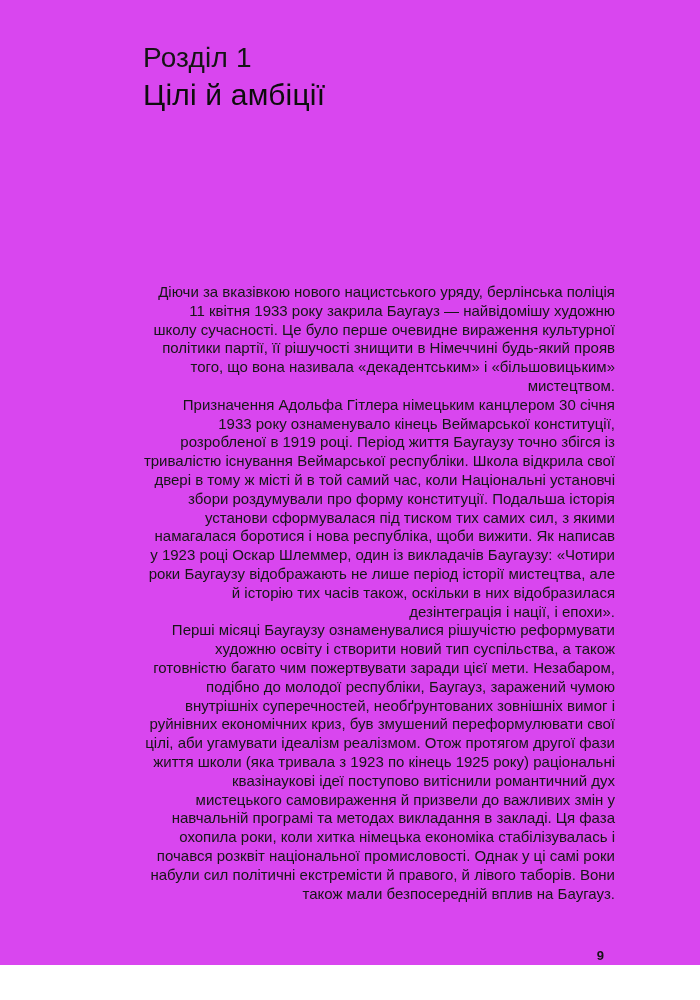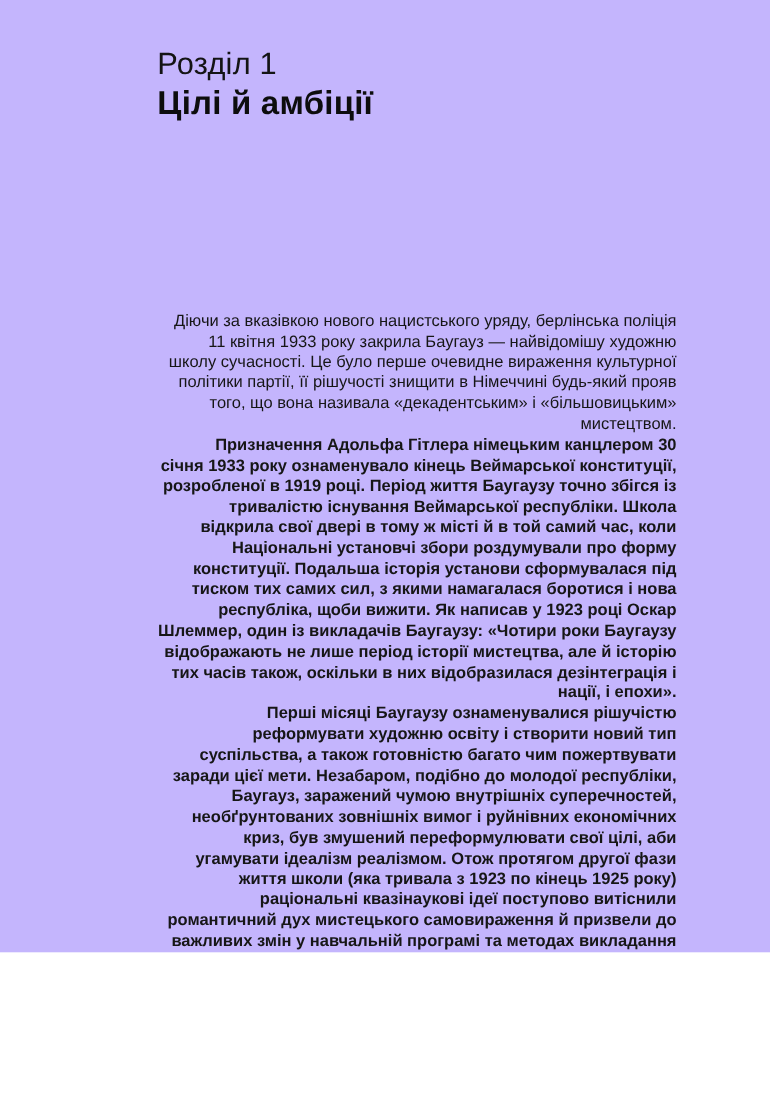--- a/index.html
+++ b/index.html
@@ -3,64 +3,63 @@
 <meta charset="utf-8">
 <style>
   html, body {
     margin: 0;
     padding: 0;
     background: #ffffff;
   }
   .page {
     position: relative;
     width: 700px;
-    height: 866px;
-    background: #c4b5fd;
+    height: 965px;
+    background: #d946ef;
     color: #141414;
     font-family: "Liberation Sans", sans-serif;
     overflow: hidden;
   }
   .chapter-head {
     position: absolute;
     left: 143px;
     top: 40px;
     width: 470px;
   }
   .chapter-label {
     font-size: 28px;
     font-weight: 400;
     line-height: 1.25;
     letter-spacing: 0.2px;
     color: #141414;
   }
   .chapter-title {
     margin: 2px 0 0 0;
     font-size: 30px;
-    font-weight: 700;
+    font-weight: 400;
     line-height: 1.2;
     letter-spacing: 0.2px;
     color: #0d0d0d;
   }
   .body-text {
     position: absolute;
     left: 143px;
     top: 283px;
     width: 472px;
     font-size: 15px;
     line-height: 18.8px;
     font-weight: 400;
     color: #161616;
     text-align: right;
   }
   .body-text p {
     margin: 0;
   }
   .body-text p.indent {
     text-indent: 19px;
-    font-weight: bold;
   }
   .page-number {
     position: absolute;
     right: 96px;
     top: 948px;
     font-size: 13px;
     font-weight: 700;
     color: #141414;
   }
 </style>

